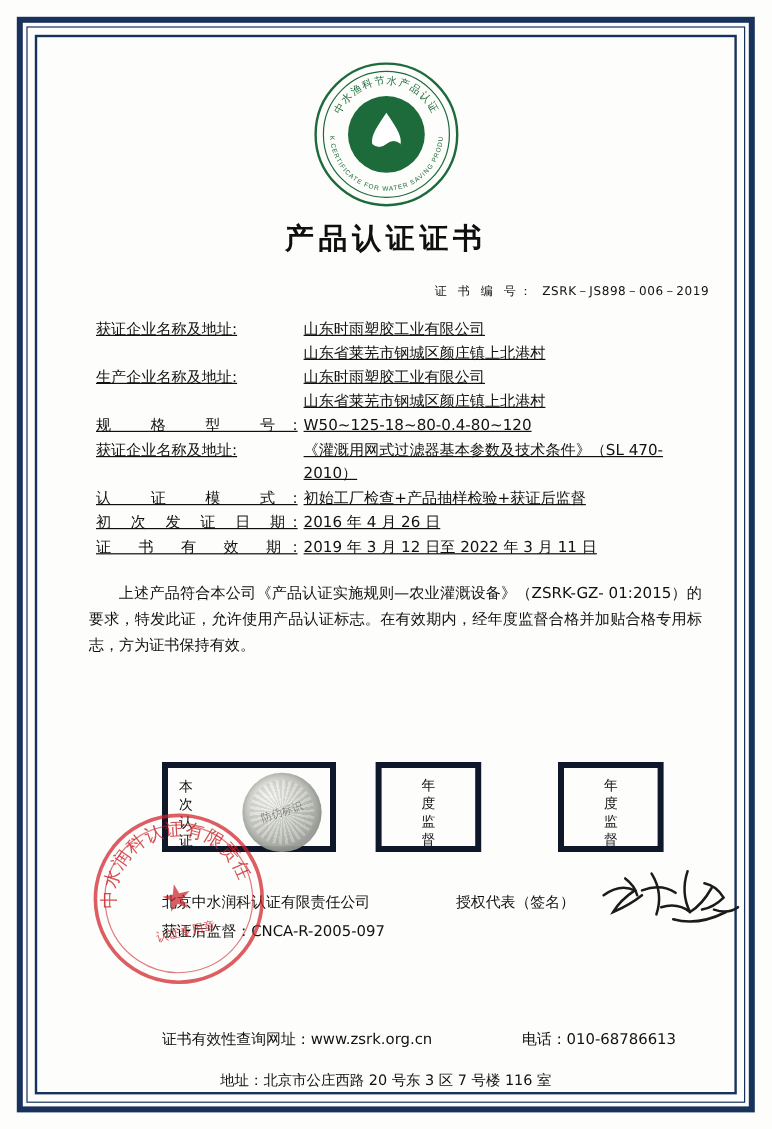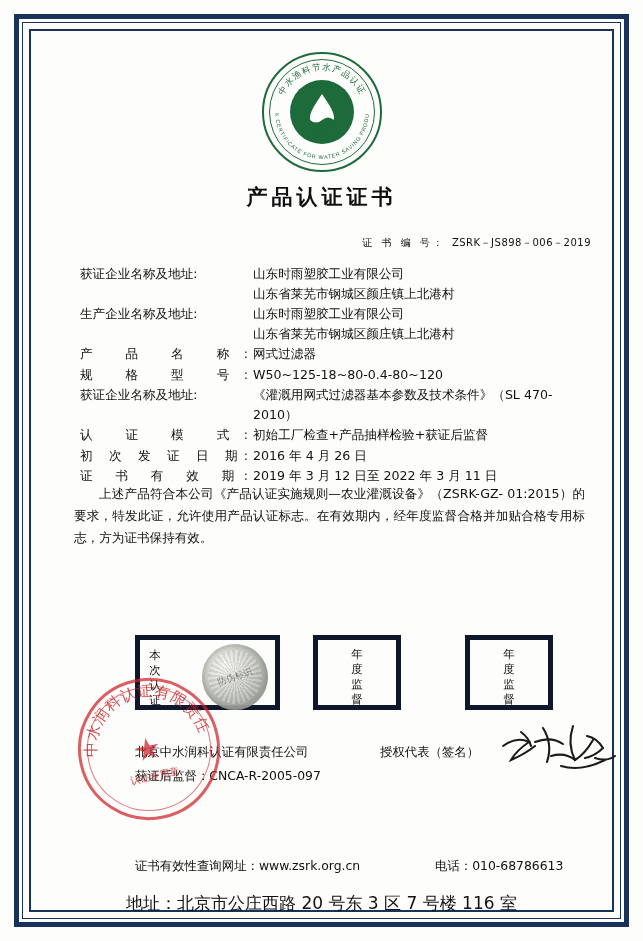--- a/index.html
+++ b/index.html
@@ -94,21 +94,21 @@
     font-family: "Liberation Sans", sans-serif;
   }
 
   
   .doc-title {
     position: absolute;
     top: 143px;
     left: 0;
     width: 100%;
     text-align: center;
-    font-size: 21px;
+    font-size: 24px;
     font-weight: bold;
     letter-spacing: 4px;
     color: #0f0f0f;
     font-family: "DejaVu Sans", "Liberation Sans", sans-serif;
   }
   .cert-no {
     position: absolute;
     top: 196px;
     right: 12px;
     font-size: 10px;
@@ -117,20 +117,21 @@
   .cert-no .lbl { letter-spacing: 3px; margin-right: 6px; }
 
   
   .fields {
     position: absolute;
     top: 224px;
     left: 40px;
     right: 12px;
     font-size: 12.6px;
     line-height: 19.5px;
+    text-decoration: underline;
   }
   .frow {
     display: flex;
     align-items: flex-start;
     margin-bottom: 1px;
   }
   .flabel {
     width: 168px;
     flex: 0 0 168px;
     text-align: justify;
@@ -261,21 +262,21 @@
     top: 118px;
     font-size: 12.4px;
   }
   .f-bottom .web { position: absolute; left: 95px; }
   .f-bottom .tel { position: absolute; left: 395px; }
   .f-addr {
     position: absolute;
     left: 0; right: 0;
     top: 152px;
     text-align: center;
-    font-size: 17px;
+    font-size: 12px;
   }
 
   
   .stamp {
     position: absolute;
     left: 78px;
     top: 678px;
     width: 142px;
     height: 142px;
     transform: rotate(-12deg);
@@ -370,24 +371,20 @@
       </div>
 
       <div class="frow">
         <div class="flabel wide">生产企业名称及地址:</div>
         <div class="fvalue">
           <span>山东时雨塑胶工业有限公司</span>
           <span class="sub">山东省莱芜市钢城区颜庄镇上北港村</span>
         </div>
       </div>
 
-      <div class="frow">
-        <div class="flabel">产 品 名 称:</div>
-        <div class="fvalue">网式过滤器</div>
-      </div>
 
       <div class="frow">
         <div class="flabel">规 格 型 号:</div>
         <div class="fvalue">W50~125-18~80-0.4-80~120</div>
       </div>
 
       <div class="frow">
         <div class="flabel wide">获证企业名称及地址:</div>
         <div class="fvalue">《灌溉用网式过滤器基本参数及技术条件》（SL 470-2010）</div>
       </div>

